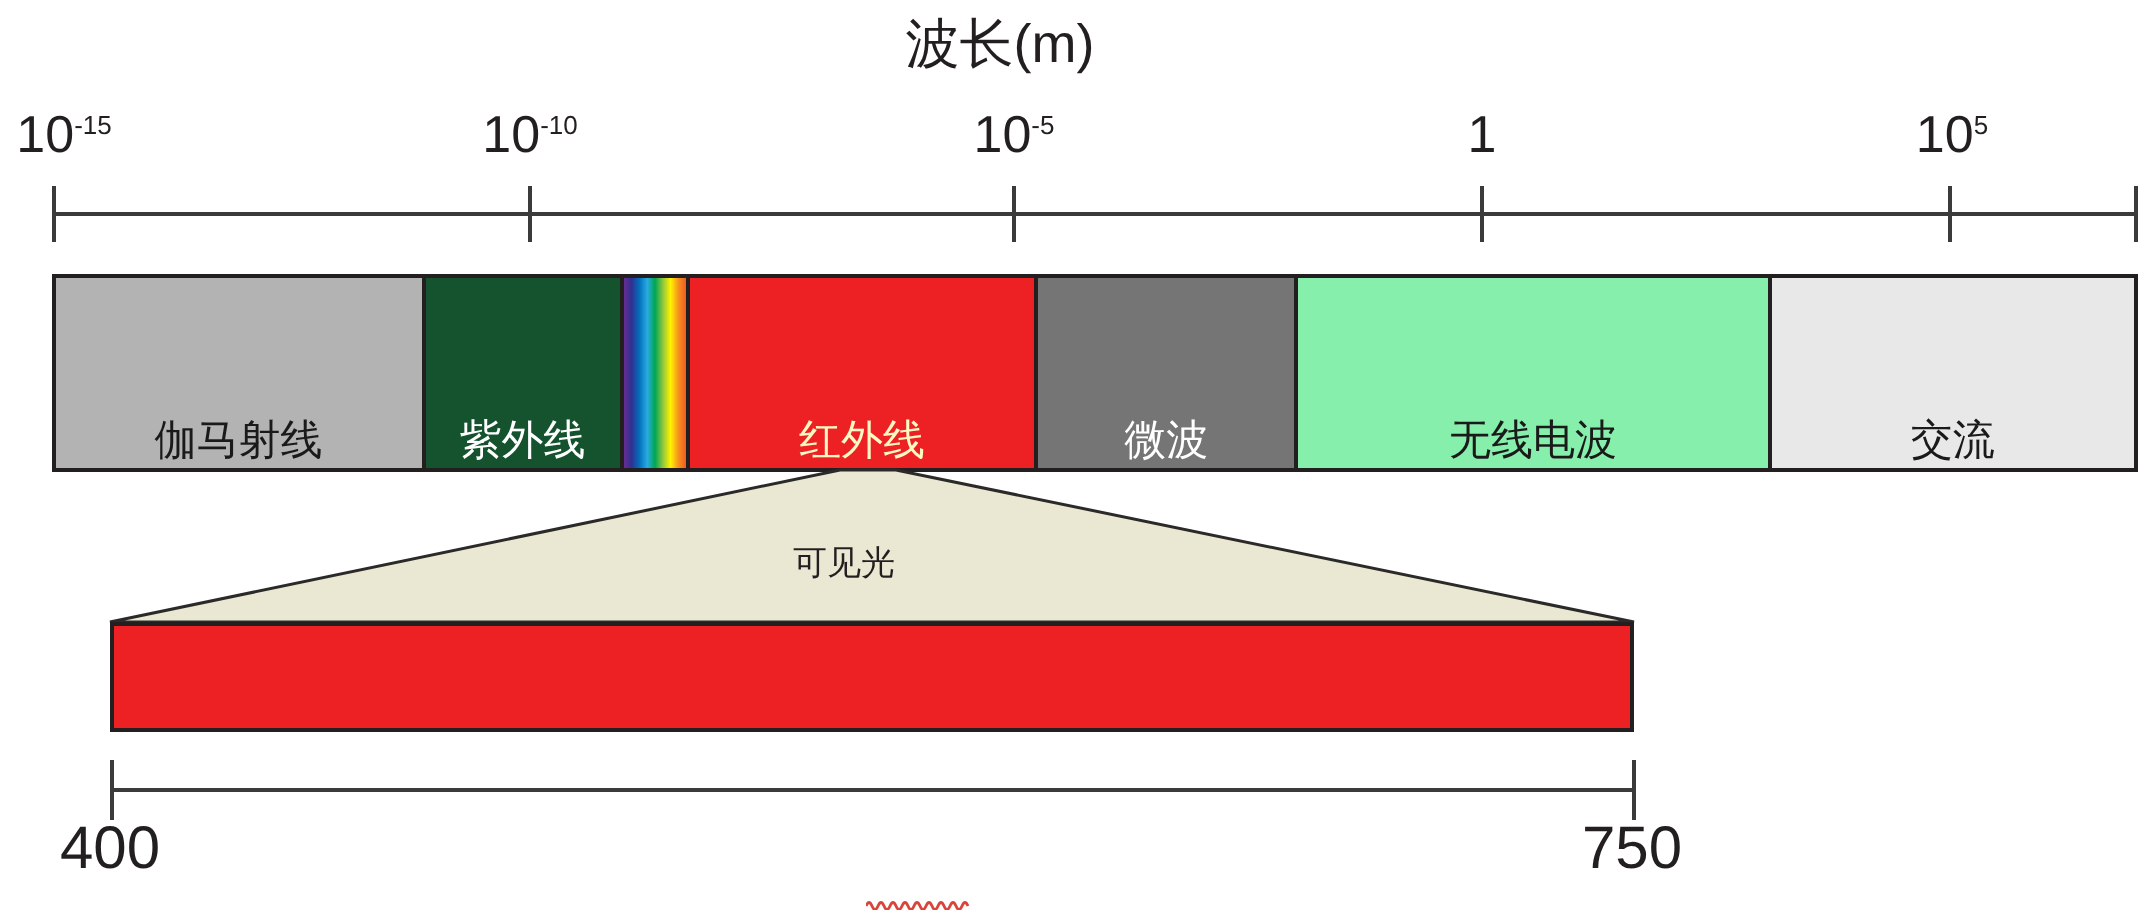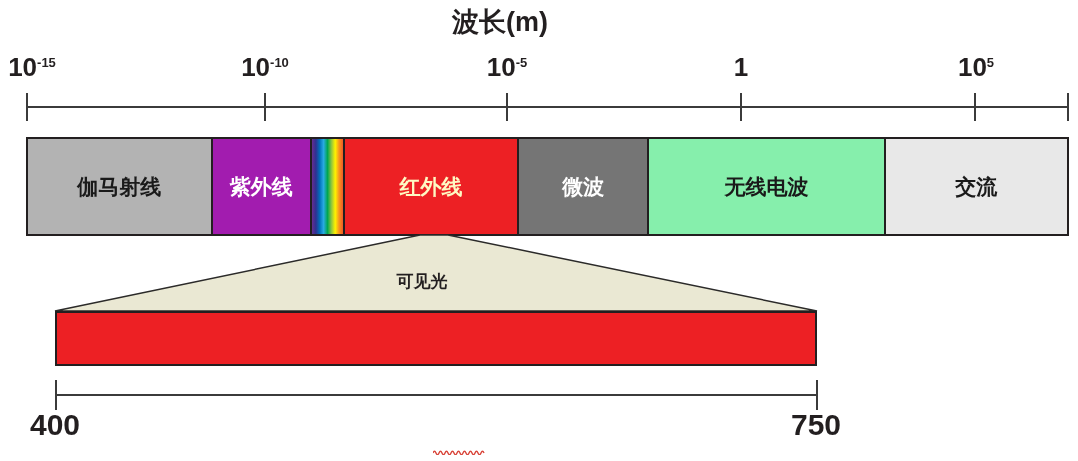--- a/index.html
+++ b/index.html
@@ -1,32 +1,32 @@
 <!DOCTYPE html>
 <html><head>
 <meta charset="utf-8">
 <style>
   html,body{margin:0;padding:0;background:#ffffff;}
   body{font-family:"Liberation Sans","DejaVu Sans",sans-serif;color:#231f20;}
-  .canvas{position:relative;width:1078px;height:461px;background:#ffffff;overflow:hidden;font-weight:bold;}
+  .canvas{position:relative;width:1078px;height:461px;background:#ffffff;overflow:hidden;}
 
   
   .title{position:absolute;left:400px;top:4px;width:200px;text-align:center;
          font-size:27px;color:#231f20;}
 
   
   .axis-line{position:absolute;left:26px;top:106px;width:1043px;height:2px;background:#3b3b3b;}
   .axis-tick{position:absolute;top:93px;width:2px;height:28px;background:#3b3b3b;}
   .axis-label{position:absolute;top:52px;text-align:center;font-size:26px;color:#231f20;white-space:nowrap;}
   .axis-label sup{font-size:13px;vertical-align:9px;letter-spacing:0;text-align:right;}
 
   
   .bar{position:absolute;left:26px;top:137px;width:1043px;height:99px;
        background:#231f20;display:flex;padding:2px;gap:2px;box-sizing:border-box;}
-  .seg{display:flex;align-items:center;justify-content:center;
+  .seg{display:flex;align-items:flex-end;justify-content:center;
        font-size:21px;white-space:nowrap;overflow:hidden;}
 
   
   .funnel-svg{position:absolute;left:0;top:234px;width:1078px;height:80px;}
   .visible-label{position:absolute;left:362px;top:270px;width:120px;text-align:center;
                  font-size:17px;color:#231f20;}
   .visible-bar{position:absolute;left:55px;top:311px;width:762px;height:55px;
                box-sizing:border-box;border:2.5px solid #231f20;}
 
   
@@ -56,21 +56,21 @@
   <div class="axis-label" style="left:1px;width:62px"><span>10</span><sup>-15</sup></div>
   <div class="axis-label" style="left:225px;width:80px"><span>10</span><sup>-10</sup></div>
   <div class="axis-label" style="left:472px;width:70px"><span>10</span><sup>-5</sup></div>
   <div class="axis-label" style="left:711px;width:60px"><span>1</span><sup></sup></div>
   <div class="axis-label" style="left:946px;width:60px"><span>10</span><sup>5</sup></div>
 
   <div class="bar">
     <div class="seg" style="flex-basis: 15.2%; flex-grow: 15.2; background: rgb(179, 179, 179); color: rgb(26, 26, 26);">
         <span>伽马射线</span>
       </div>
-    <div class="seg" style="flex-basis: 8.1%; flex-grow: 8.1; background: #a21caf; color: rgb(255, 255, 255);">
+    <div class="seg" style="flex-basis: 8.1%; flex-grow: 8.1; background: #14532d; color: rgb(255, 255, 255);">
         <span>紫外线</span>
       </div>
     <div class="seg" style="flex-basis: 2.6%; flex-grow: 2.6; background: linear-gradient(to right, rgb(102, 45, 145), rgb(46, 49, 146), rgb(0, 113, 188), rgb(41, 171, 226), rgb(0, 166, 81), rgb(141, 198, 63), rgb(255, 242, 0), rgb(247, 147, 30), rgb(241, 90, 36));"></div>
     <div class="seg" style="flex-basis: 14.3%; flex-grow: 14.3; background: rgb(237, 32, 36); color: #fef9c3;">
         <span>红外线</span>
       </div>
     <div class="seg" style="flex-basis: 10.7%; flex-grow: 10.7; background: rgb(117, 117, 117); color: rgb(255, 255, 255);">
         <span>微波</span>
       </div>
     <div class="seg" style="flex-basis: 19.5%; flex-grow: 19.5; background: #86efac; color: rgb(26, 26, 26);">

